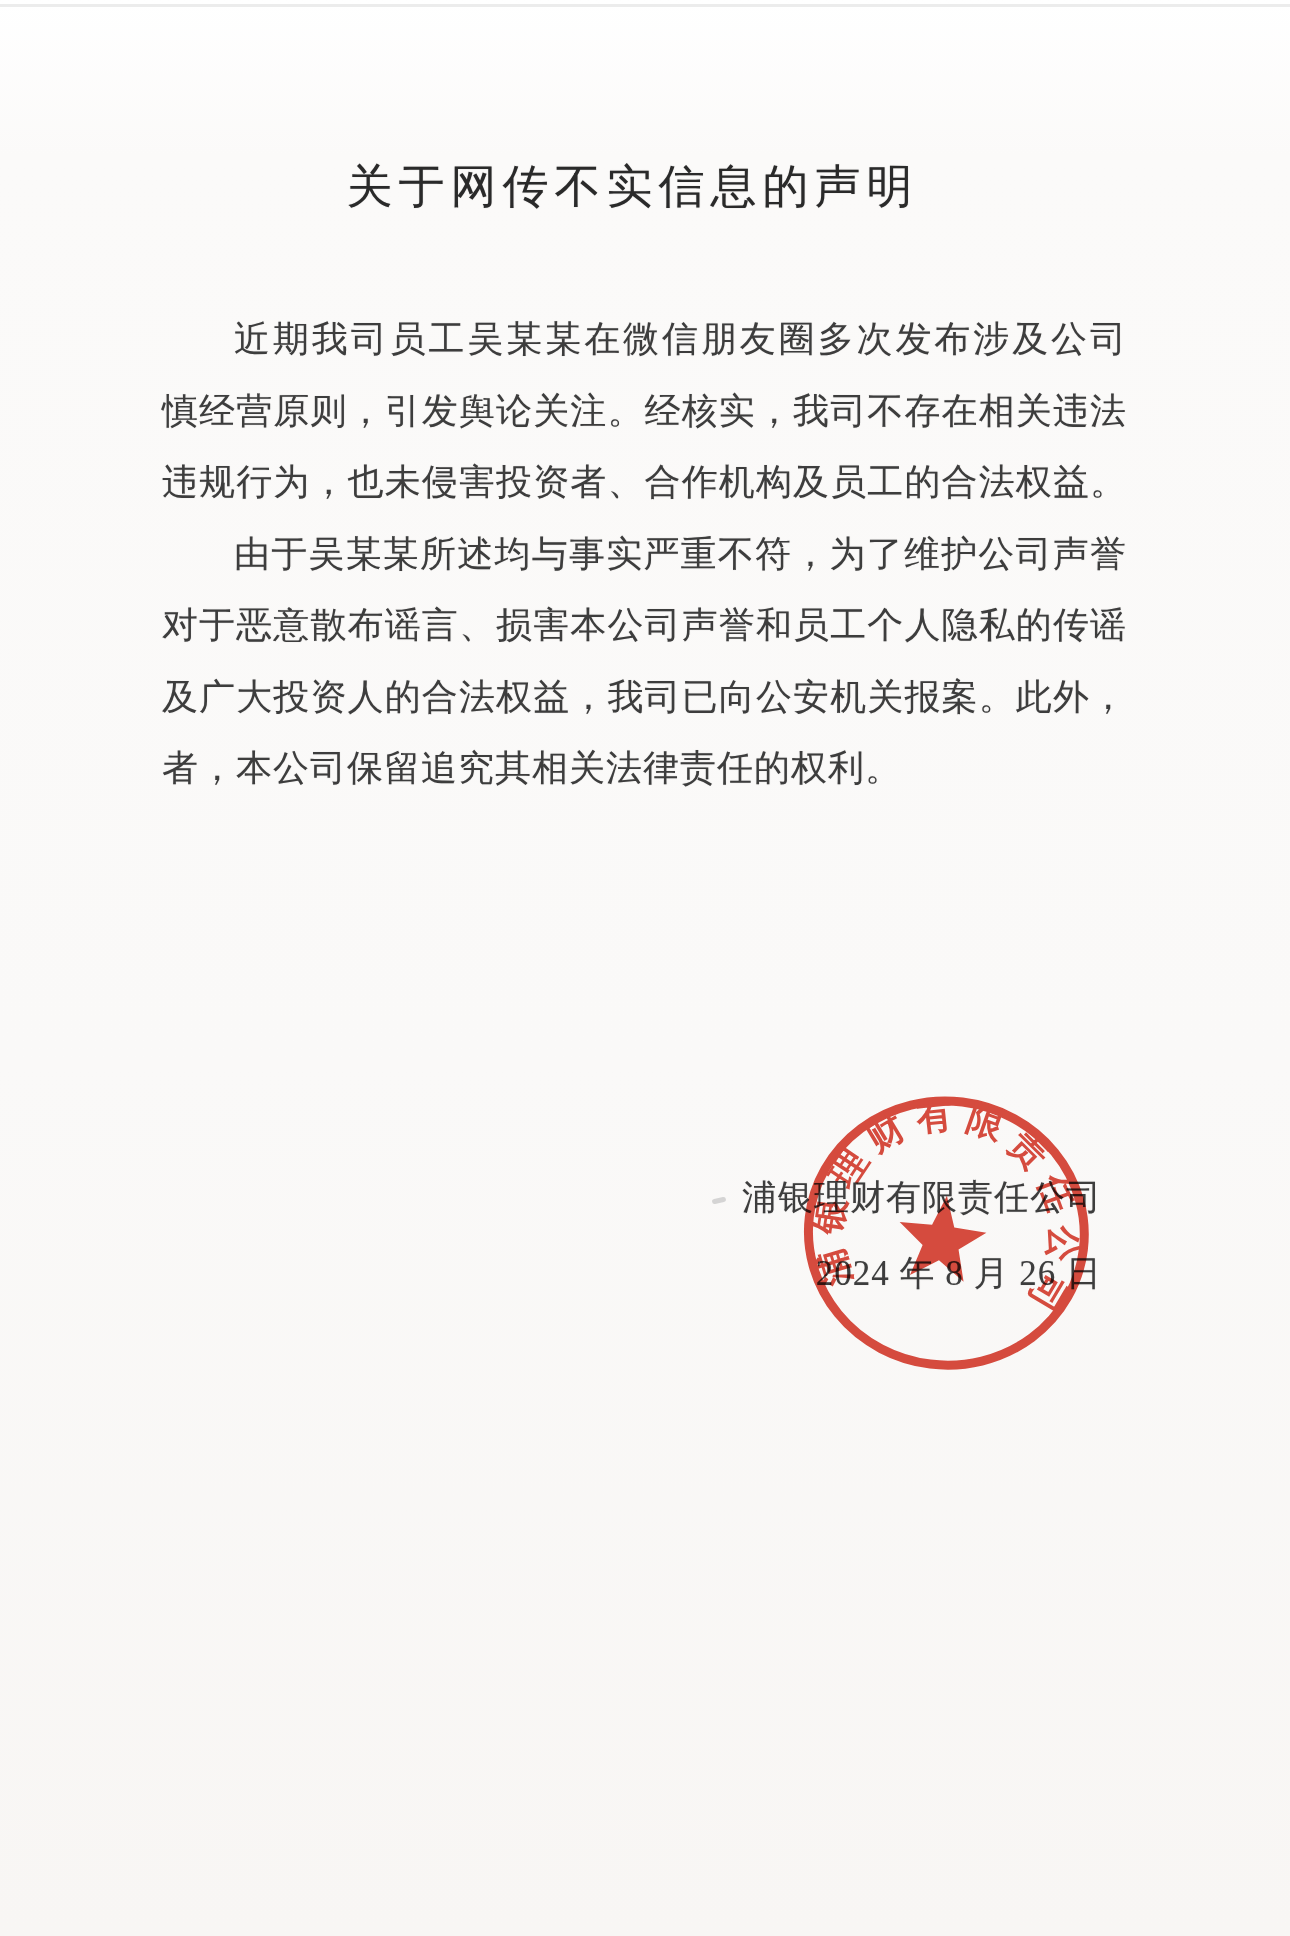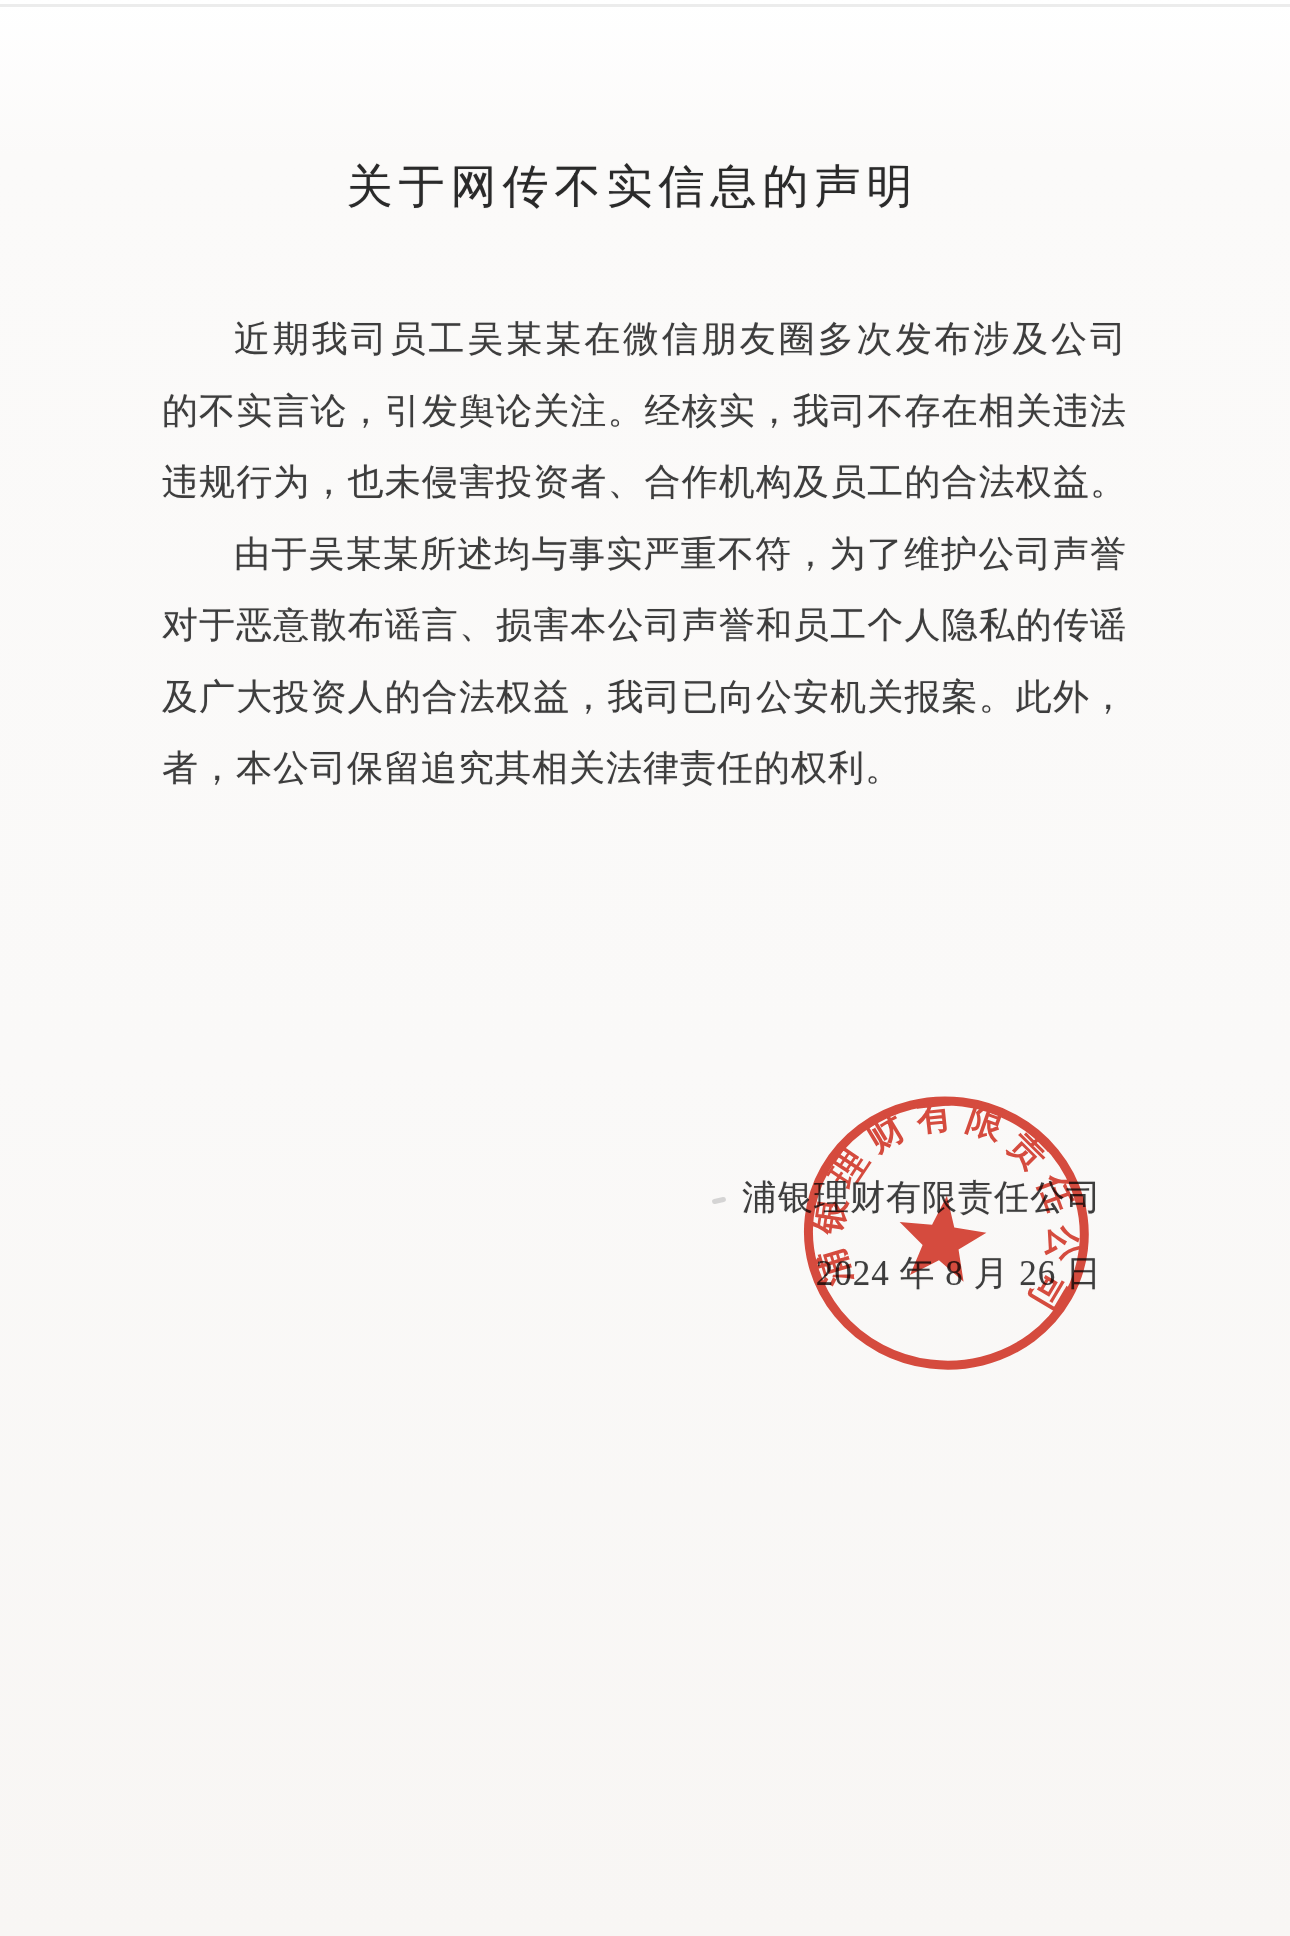--- a/index.html
+++ b/index.html
@@ -91,21 +91,21 @@
 </style>
 </head>
 <body>
 
 <div class="scan-top-line"></div>
 
 <div class="doc-title">关于网传不实信息的声明</div>
 
 <div class="doc-body">
   <div class="line full indent">近期我司员工吴某某在微信朋友圈多次发布涉及公司</div>
-  <div class="line full">的不实言论，引发舆论关注。经核实，我司不存在相关违法</div>
+  <div class="line full">慎经营原则，引发舆论关注。经核实，我司不存在相关违法</div>
   <div class="line full">违规行为，也未侵害投资者、合作机构及员工的合法权益。</div>
   <div class="line full indent">由于吴某某所述均与事实严重不符，为了维护公司声誉</div>
   <div class="line full">对于恶意散布谣言、损害本公司声誉和员工个人隐私的传谣</div>
   <div class="line full">及广大投资人的合法权益，我司已向公安机关报案。此外，</div>
   <div class="line">者，本公司保留追究其相关法律责任的权利。</div>
 </div>
 
 <div class="scan-artifact"></div>
 
 <div class="sig-line sig-company">浦银理财有限责任公司</div>

